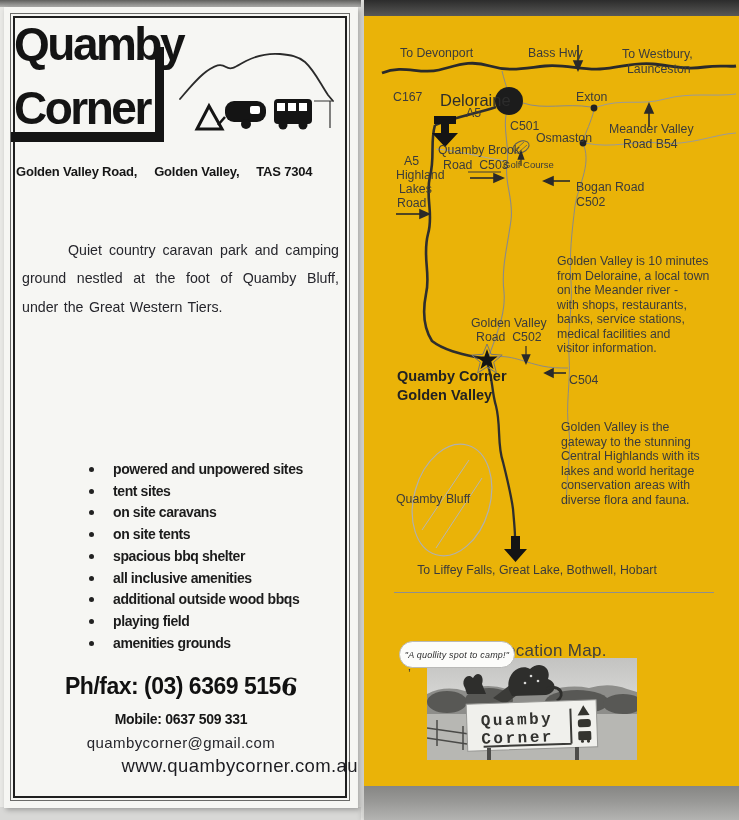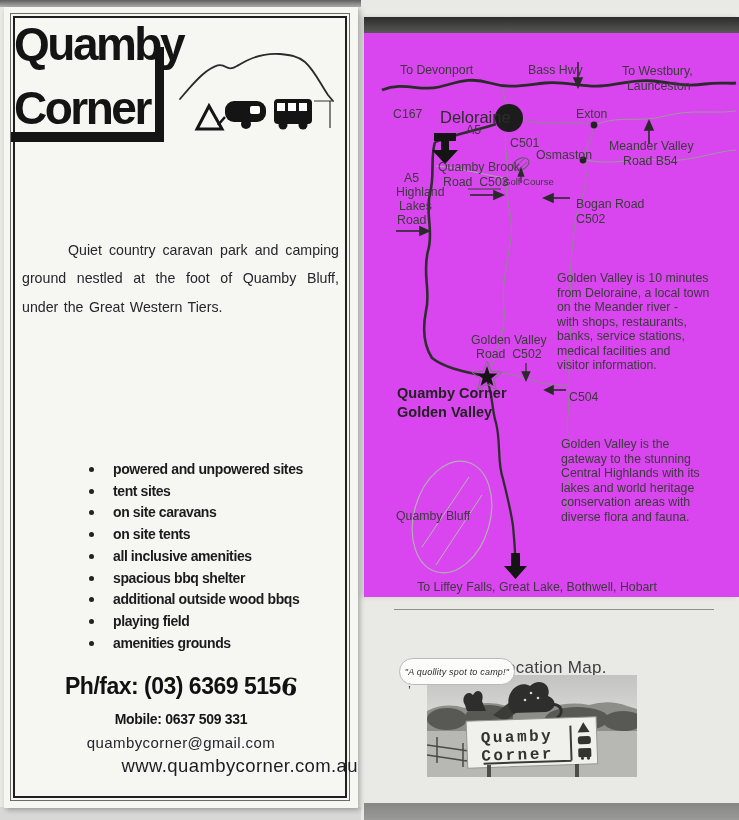--- a/index.html
+++ b/index.html
@@ -37,21 +37,21 @@
   .phone .hand6{display:inline-block;font-family:"DejaVu Serif",serif;font-weight:bold;
     transform:rotate(7deg) translateY(1px);font-size:24px;}
   .mobile{position:absolute;left:0;top:704px;width:100%;text-align:center;font-size:14px;
     font-weight:bold;letter-spacing:-0.3px;color:#161616;}
   .email{position:absolute;left:0;top:727px;width:100%;text-align:center;font-size:15px;
     letter-spacing:.4px;color:#26262c;}
   .website{position:absolute;left:0;top:748px;width:100%;text-align:right;font-size:18.5px;
     letter-spacing:.4px;color:#1d1d22;}
 
   
-  .page-right{position:absolute;left:364px;top:17px;width:375px;height:580px;background:#d946ef;
+  .page-right{position:absolute;left:364px;top:0;width:375px;height:820px;background:#eab308;
     box-shadow:-3px 0 5px rgba(0,0,0,.12);}
   .top-bar{position:absolute;left:0;top:0;width:100%;height:16px;
     background:linear-gradient(180deg,#2c2c2c,#585856);}
   .map-svg{position:absolute;left:0;top:15px;}
   .mt{font-family:"Liberation Sans",sans-serif;fill:var(--map_ink);font-size:12.3px;}
   .mt-big{font-size:16.5px;fill:#2c2c2c;}
   .mt-bold{font-weight:bold;font-size:14.5px;fill:#222;}
   .mt-small{font-size:9.5px;}
   .pre{white-space:pre;}
   .divider{position:absolute;left:30px;top:592px;width:320px;height:1px;background:#8f8f8d;}
@@ -98,32 +98,37 @@
         <rect x="112" y="70" width="38" height="25" rx="4" fill="#141414"></rect>
         <rect x="115" y="74" width="8" height="8" fill="#ffffff"></rect>
         <rect x="126" y="74" width="8" height="8" fill="#ffffff"></rect>
         <rect x="137" y="74" width="8" height="8" fill="#ffffff"></rect>
         <circle cx="121" cy="96" r="4.5" fill="#141414"></circle>
         <circle cx="141" cy="96" r="4.5" fill="#141414"></circle>
       </g>
       <path d="M152,72 H170 M168,72 V99" fill="none" stroke="#333" stroke-width="1.2"></path>
     </svg>
 
+    <div class="address-row">
+      <span>Golden Valley Road,</span>
+      <span>Golden Valley,</span>
+      <span>TAS 7304</span>
+    </div>
 
     <div class="paras">
       <p>Quiet country caravan park and camping ground nestled at the foot of Quamby Bluff, under the Great Western Tiers.</p>
     </div>
 
     <ul class="features">
       <li>powered and unpowered sites</li>
       <li>tent sites</li>
       <li>on site caravans</li>
       <li>on site tents</li>
+      <li>spacious bbq shelter</li>
       <li>all inclusive amenities</li>
-      <li>spacious bbq shelter</li>
       <li>additional outside wood bbqs</li>
       <li>playing field</li>
       <li>amenities grounds</li>
     </ul>
 
     <div class="phone"><span>Ph/fax: (03) 6369 515</span><span class="hand6">6</span></div>
     <div class="mobile">Mobile: 0637 509 331</div>
     <div class="email">quambycorner@gmail.com</div>
     <div class="website">www.quambycorner.com.au</div>
   </div>

